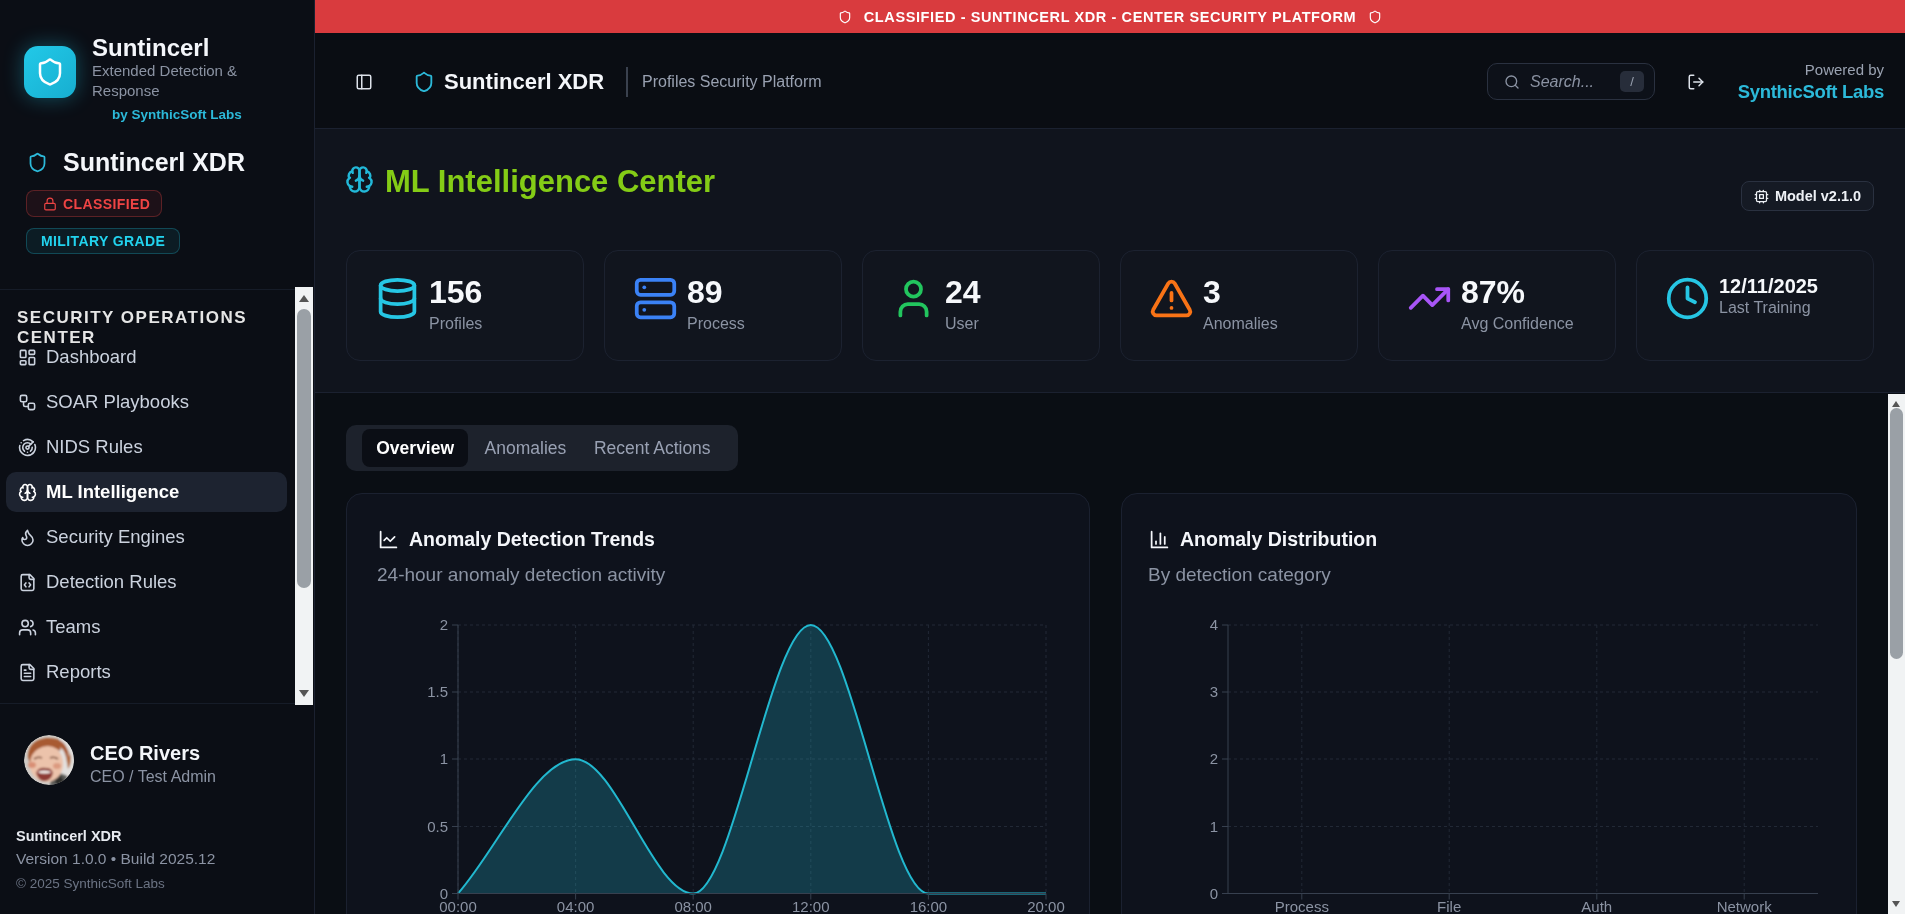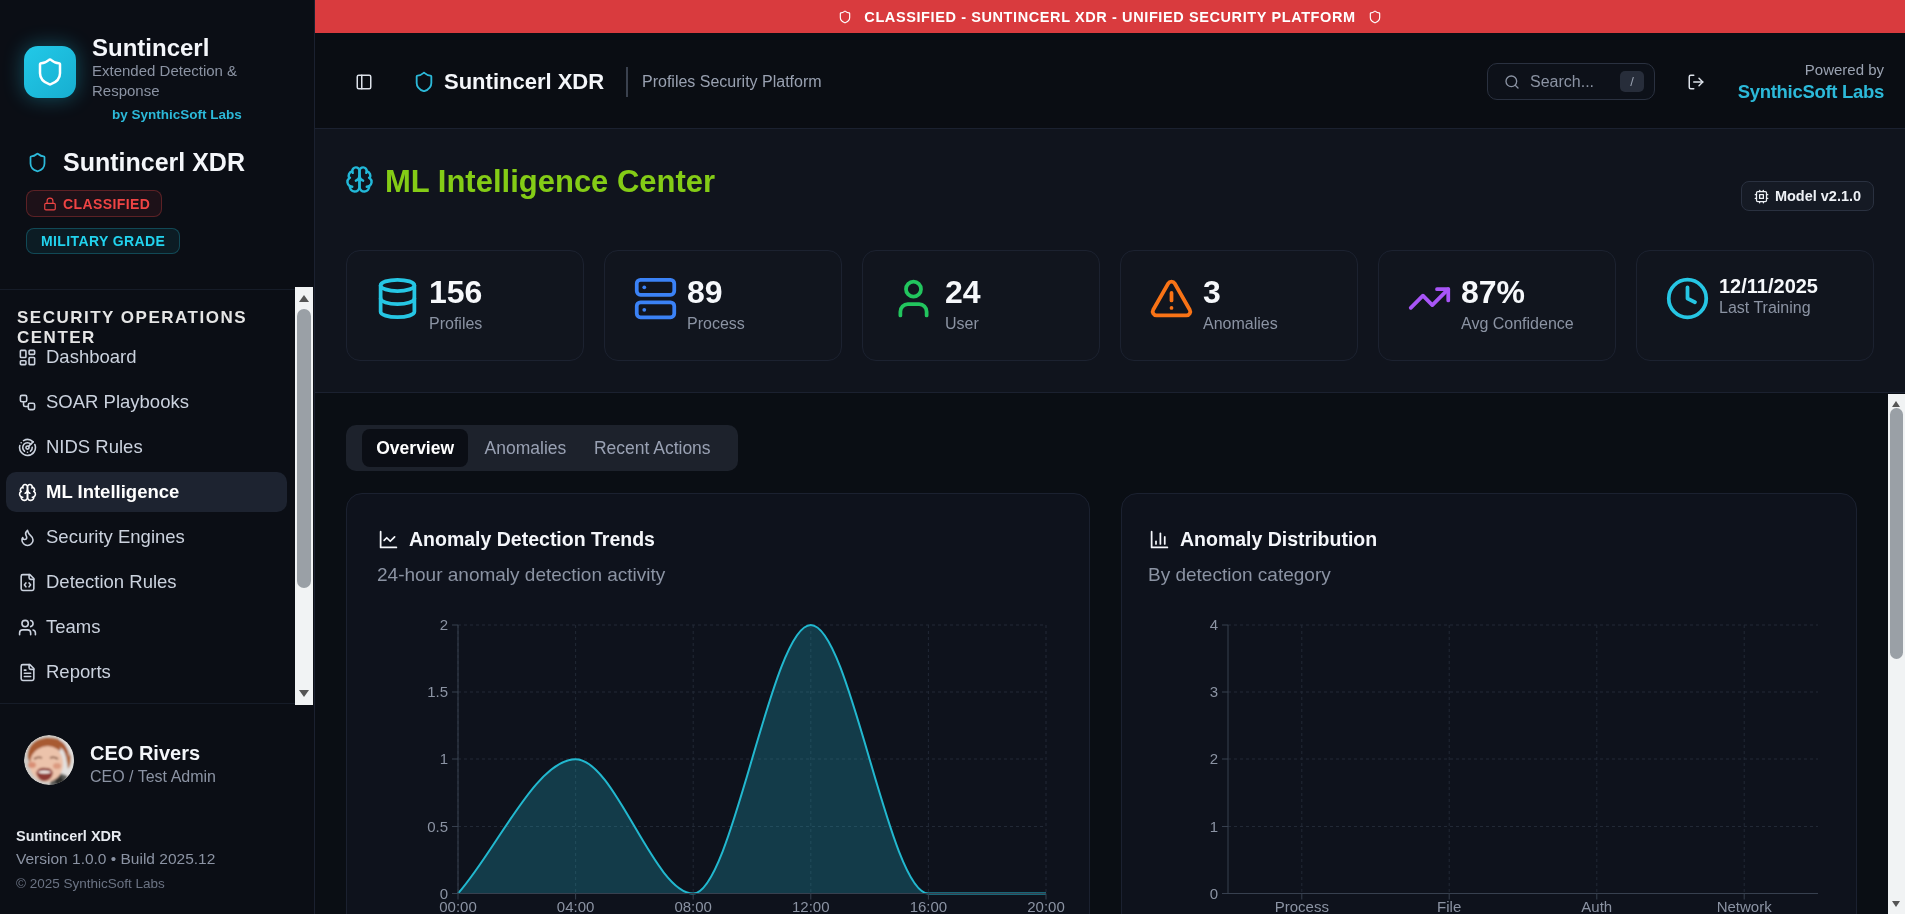--- a/index.html
+++ b/index.html
@@ -38,21 +38,21 @@
 
 
 #banner { left:315px; top:0; width:1590px; height:33px; background:#d93b3e; display:flex; align-items:center; justify-content:center; gap:12px; color:#fff; font-size:14.5px; font-weight:bold; letter-spacing:0.6px; }
 
 
 #header { left:315px; top:33px; width:1590px; height:96px; background:#0a0d13; border-bottom:1px solid #1b2130; }
 .h-sep { left:311px; top:34px; width:1.5px; height:30px; background:#3a414e; }
 .h-title { left:129px; top:36px; font-size:22px; font-weight:bold; color:#f4f6fa; }
 .h-sub { left:327px; top:40px; font-size:16px; color:#99a1b1; }
 #search { left:1172px; top:30px; width:168px; height:37px; border:1px solid #2a3140; border-radius:10px; background:#0d1119; display:flex; align-items:center; padding:0 10px 0 16px; gap:10px; }
-#search .s-txt { color:#8b93a3; font-size:16px; flex:1; }
+#search .s-txt { color:#8b93a3; font-size:16px; flex:1;font-style:italic; }
 #search .s-key { width:24px; height:21px; background:#272d3a; border-radius:5px; color:#9aa2b1; font-size:13px; display:flex; align-items:center; justify-content:center; }
 .h-pow1 { right:21px; top:28px; font-size:15px; color:#9aa2b1; text-align:right; }
 .h-pow2 { right:21px; top:48px; font-size:18.5px; letter-spacing:-0.3px; font-weight:bold; color:#2cb9d9; text-align:right; }
 
 
 #band { left:315px; top:129px; width:1590px; height:264px; background:#10141d; border-bottom:1px solid #1b2130; }
 .b-title { left:70px; top:35px; font-size:31px; font-weight:bold; color:#84cc16; }
 .b-sub { left:31px; top:77px; font-size:17px; color:#8e96a8; }
 .model-badge { left:1426px; top:52px; width:133px; height:30px; border:1px solid #2a3140; background:#151a24; border-radius:8px; display:flex; align-items:center; justify-content:center; gap:6px; color:#eef1f6; font-size:14.5px; font-weight:bold; }
 .stats { left:31px; top:121px; display:flex; gap:20px; }
@@ -73,21 +73,21 @@
 .cc-sub { left:30px; top:70px; font-size:19px; color:#8b93a3; }
 </style>
 </head>
 <body>
 <div id="page">
 
   <div id="banner" class="abs">
     <svg class="ic" width="14" height="14" viewBox="0 0 24 24" fill="none" stroke="#fff" stroke-width="2" stroke-linecap="round" stroke-linejoin="round">
         <path d="M20 13c0 5-3.5 7.5-7.66 8.95a1 1 0 0 1-.67-.01C7.5 20.5 4 18 4 13V6a1 1 0 0 1 1-1c2 0 4.5-1.2 6.24-2.72a1 1 0 0 1 1.52 0C14.5 3.8 17 5 19 5a1 1 0 0 1 1 1z"></path>
       </svg>
-    <span>CLASSIFIED - SUNTINCERL XDR - UNIFIED SECURITY PLATFORM</span>
+    <span>CLASSIFIED - SUNTINCERL XDR - CENTER SECURITY PLATFORM</span>
     <svg class="ic" width="14" height="14" viewBox="0 0 24 24" fill="none" stroke="#fff" stroke-width="2" stroke-linecap="round" stroke-linejoin="round">
         <path d="M20 13c0 5-3.5 7.5-7.66 8.95a1 1 0 0 1-.67-.01C7.5 20.5 4 18 4 13V6a1 1 0 0 1 1-1c2 0 4.5-1.2 6.24-2.72a1 1 0 0 1 1.52 0C14.5 3.8 17 5 19 5a1 1 0 0 1 1 1z"></path>
       </svg>
   </div>
 
   <div id="header" class="abs">
     <svg class="abs ic" style="left:40px;top:40px" width="18" height="18" viewBox="0 0 24 24" fill="none" stroke="#dde2ea" stroke-width="2" stroke-linecap="round" stroke-linejoin="round">
         <rect width="18" height="18" x="3" y="3" rx="2"></rect>
         <path d="M9 3v18"></path>
       </svg>

